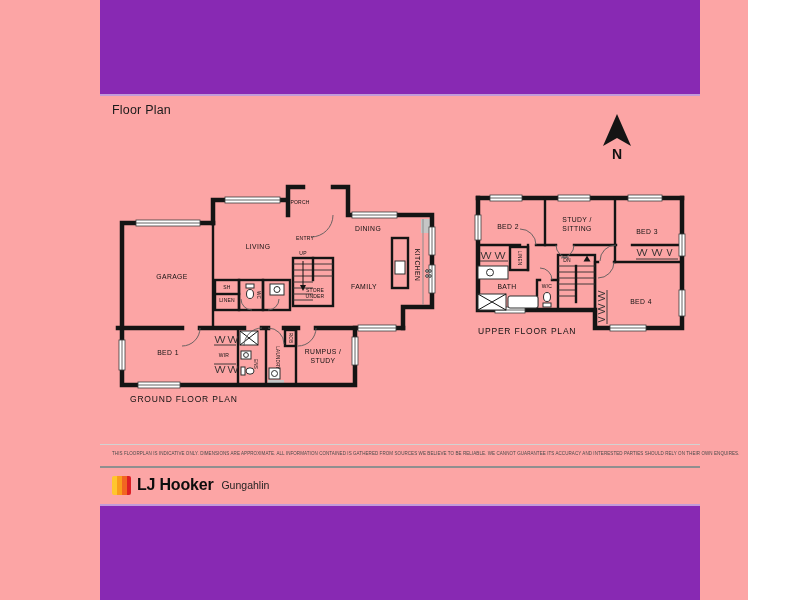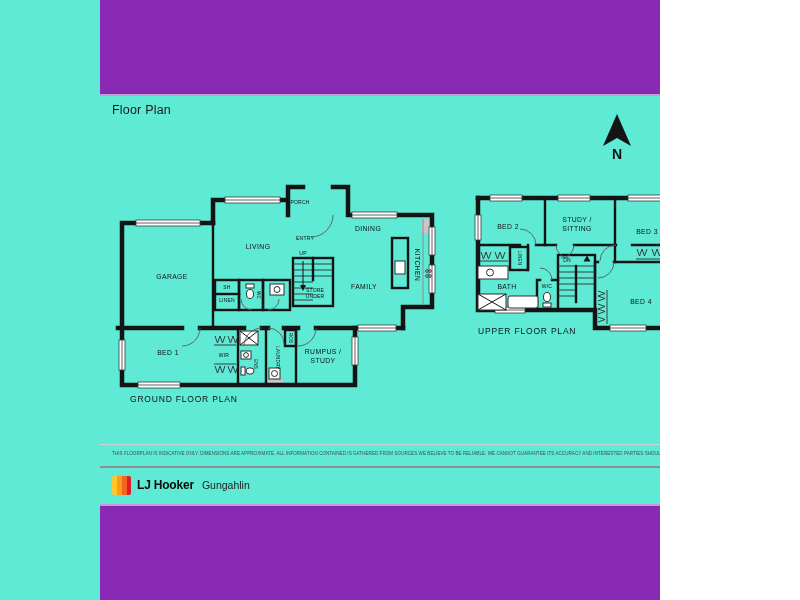--- a/index.html
+++ b/index.html
@@ -1,16 +1,16 @@
 <!DOCTYPE html>
 <html><head>
 <meta charset="utf-8">
 <style>
   html,body{margin:0;padding:0;background:#ffffff;}
-  #stage{position:relative;width:660px;height:600px;background:#5eead4;overflow:hidden;
+  #stage{position:relative;width:748px;height:600px;background:#fca5a5;overflow:hidden;
          font-family:"Liberation Sans",sans-serif;color:#141414;}
   .abs{position:absolute;}
   
   .band{position:absolute;left:100px;width:600px;background:#8829b3;}
   .band-edge{position:absolute;left:100px;width:600px;height:2px;background:#c19cd9;}
   
   .pagetitle{position:absolute;left:112px;top:103px;font-size:12.5px;color:#1a1a1a;letter-spacing:.2px;}
   
   .plan{position:absolute;}
   .plan svg{position:absolute;left:0;top:0;}
@@ -41,21 +41,21 @@
   .rule2{position:absolute;left:100px;top:466px;width:600px;height:2px;background:#8f8f8f;}
   .disclaimer{position:absolute;left:112px;top:450px;font-size:6px;color:#4a4a4a;
               white-space:nowrap;transform:scaleX(.75);transform-origin:left top;letter-spacing:.1px;}
   .footer-row{position:absolute;left:112px;top:474px;height:22px;display:flex;align-items:center;}
   .logo-box{width:19px;height:19px;border-radius:2px;overflow:hidden;display:flex;margin-right:6px;}
   .logo-box span{height:100%;}
   .ls1{width:26%;background:#ffc62e;}
   .ls2{width:26%;background:#f99c1c;}
   .ls3{width:26%;background:#f26522;}
   .ls4{width:22%;background:#dd1e25;}
-  .brand{font-size:12px;font-weight:bold;color:#0d0d0d;letter-spacing:-.2px;margin-right:8px;}
+  .brand{font-size:16px;font-weight:bold;color:#0d0d0d;letter-spacing:-.2px;margin-right:8px;}
   .office{font-size:10.5px;color:#222;}
   .address{position:absolute;left:388px;top:478px;width:300px;text-align:right;
            font-size:10.5px;color:#1a1a1a;}
 </style>
 </head>
 <body>
 
 <div id="stage">
 
   <div class="band" style="top:0;height:94px;"></div>

